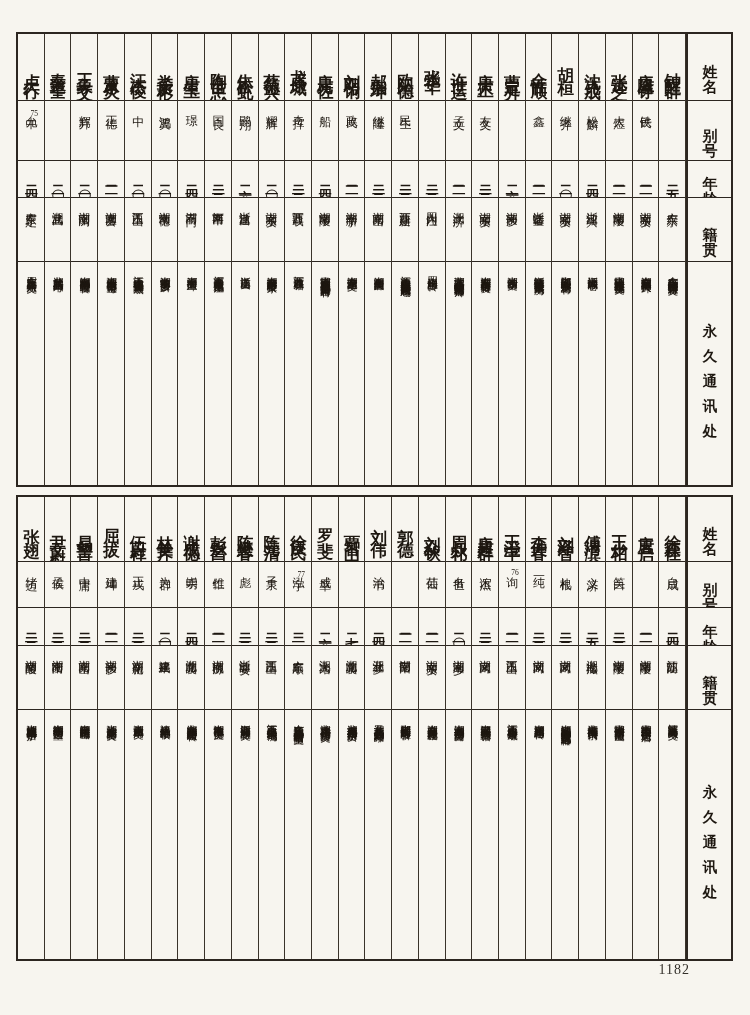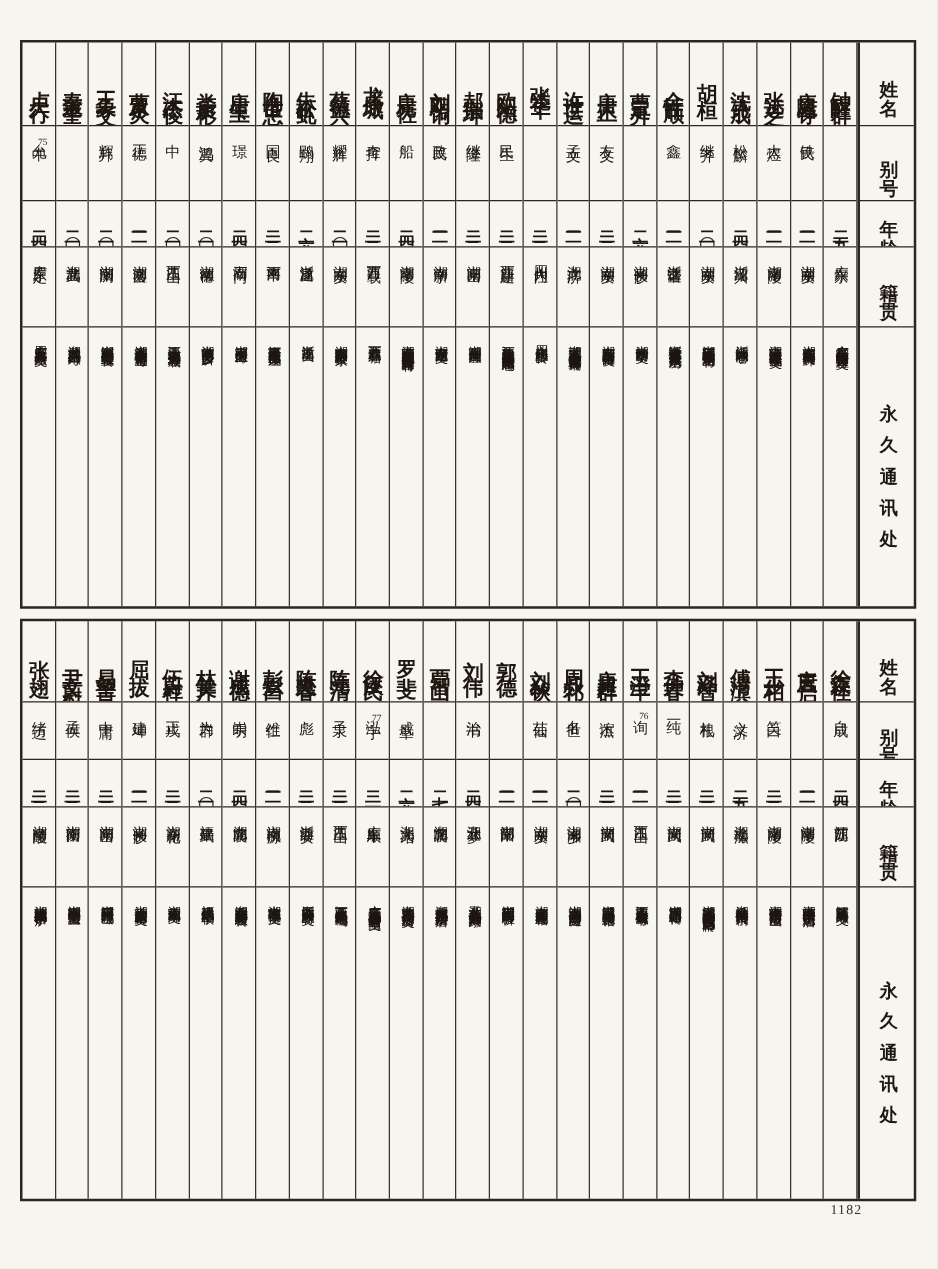--- a/index.html
+++ b/index.html
@@ -25,21 +25,21 @@
   .nm{font-size:16.5px;font-weight:bold;}
   .al{font-size:12px;letter-spacing:2px;}
   .ag{font-size:13px;letter-spacing:4px;font-weight:bold;}
   .or{font-size:11.5px;letter-spacing:1px;line-height:14px;}
   .ad{font-size:10.5px;line-height:12.5px;letter-spacing:0.5px;max-height:100%;}
   .hlab{font-size:15px;font-weight:bold;}
   .h2{letter-spacing:15px;}
   .h5{letter-spacing:25px;font-size:14.5px;}
   .note{display:inline-block;writing-mode:horizontal-tb;font-size:7.5px;font-style:normal;
         letter-spacing:0;line-height:8px;vertical-align:middle;}
-  .pageno{position:absolute;top:962px;right:60px;font-size:11px;letter-spacing:1px;color:#33302a;}
+  .pageno{position:absolute;top:962px;right:60px;font-size:14px;letter-spacing:1px;color:#33302a;}
 </style>
 </head>
 <body>
 
 <div class="page">
   <div class="tables">
     <div class="rtable t-top" id="table-top">
         <div class="col headcol">
           <div class="cell name-r" style="align-items: center; padding-top: 0px;">
             <span class="vtext hlab h2">姓名</span>

